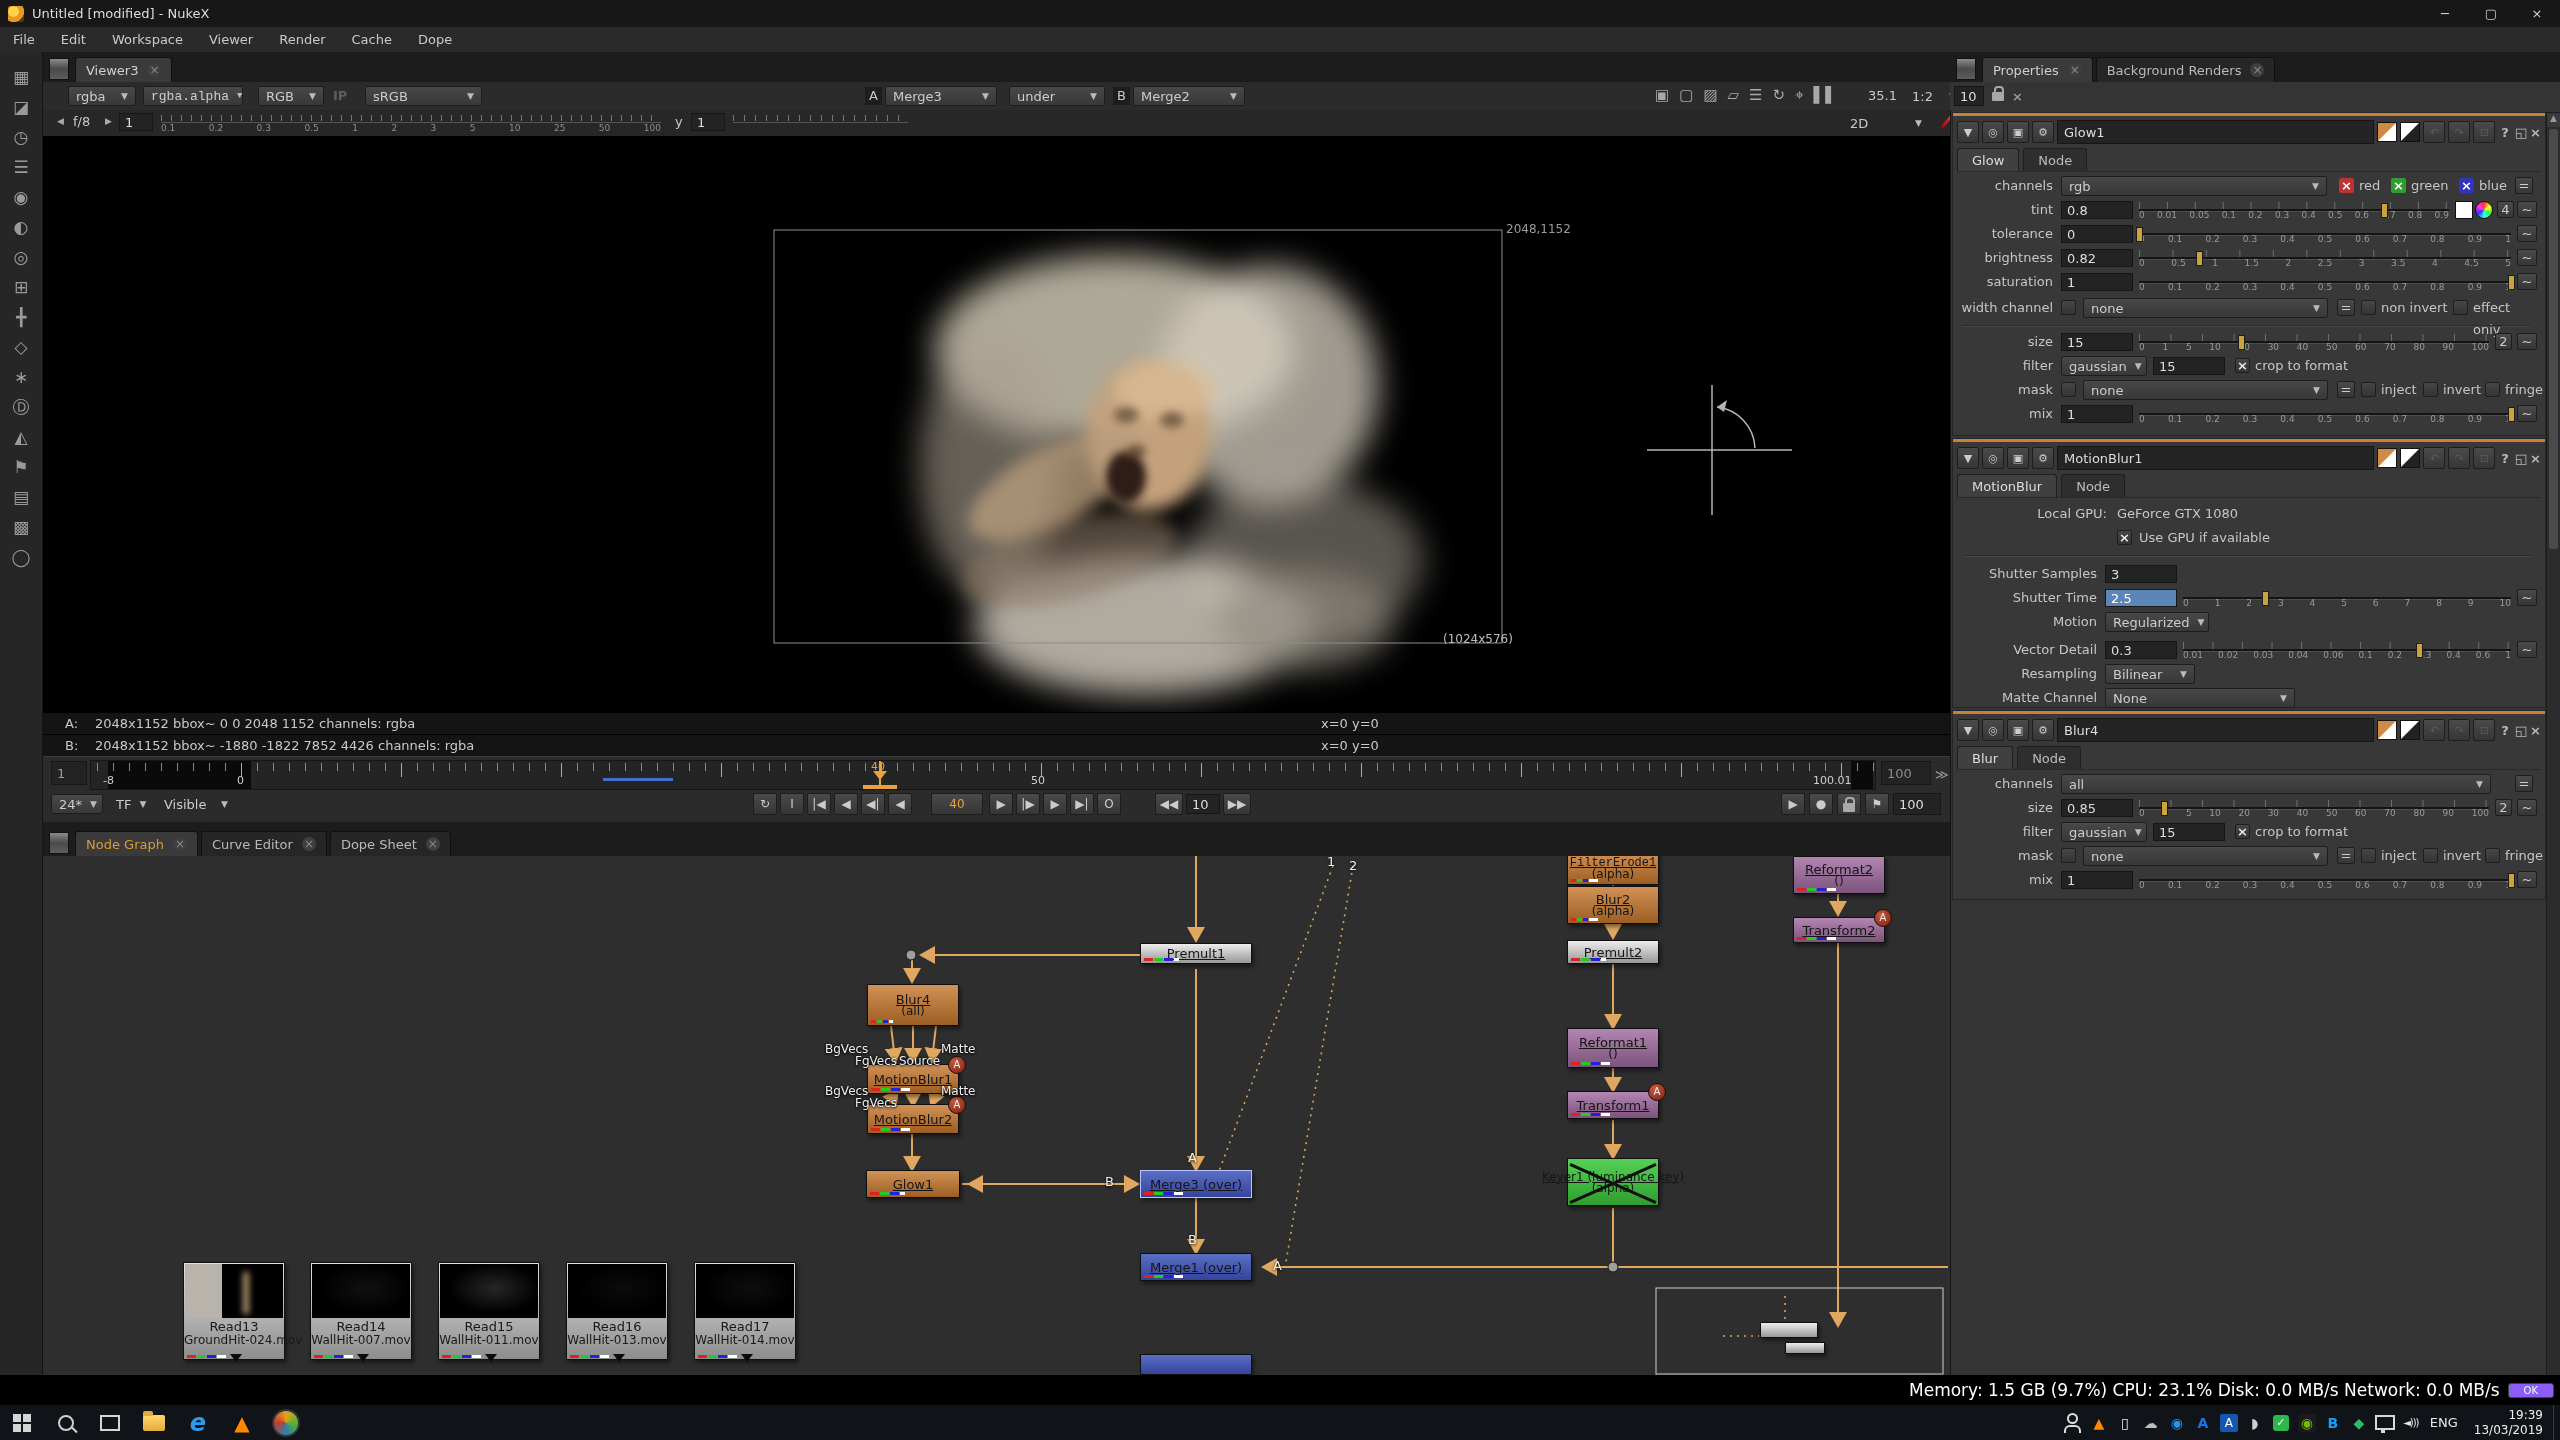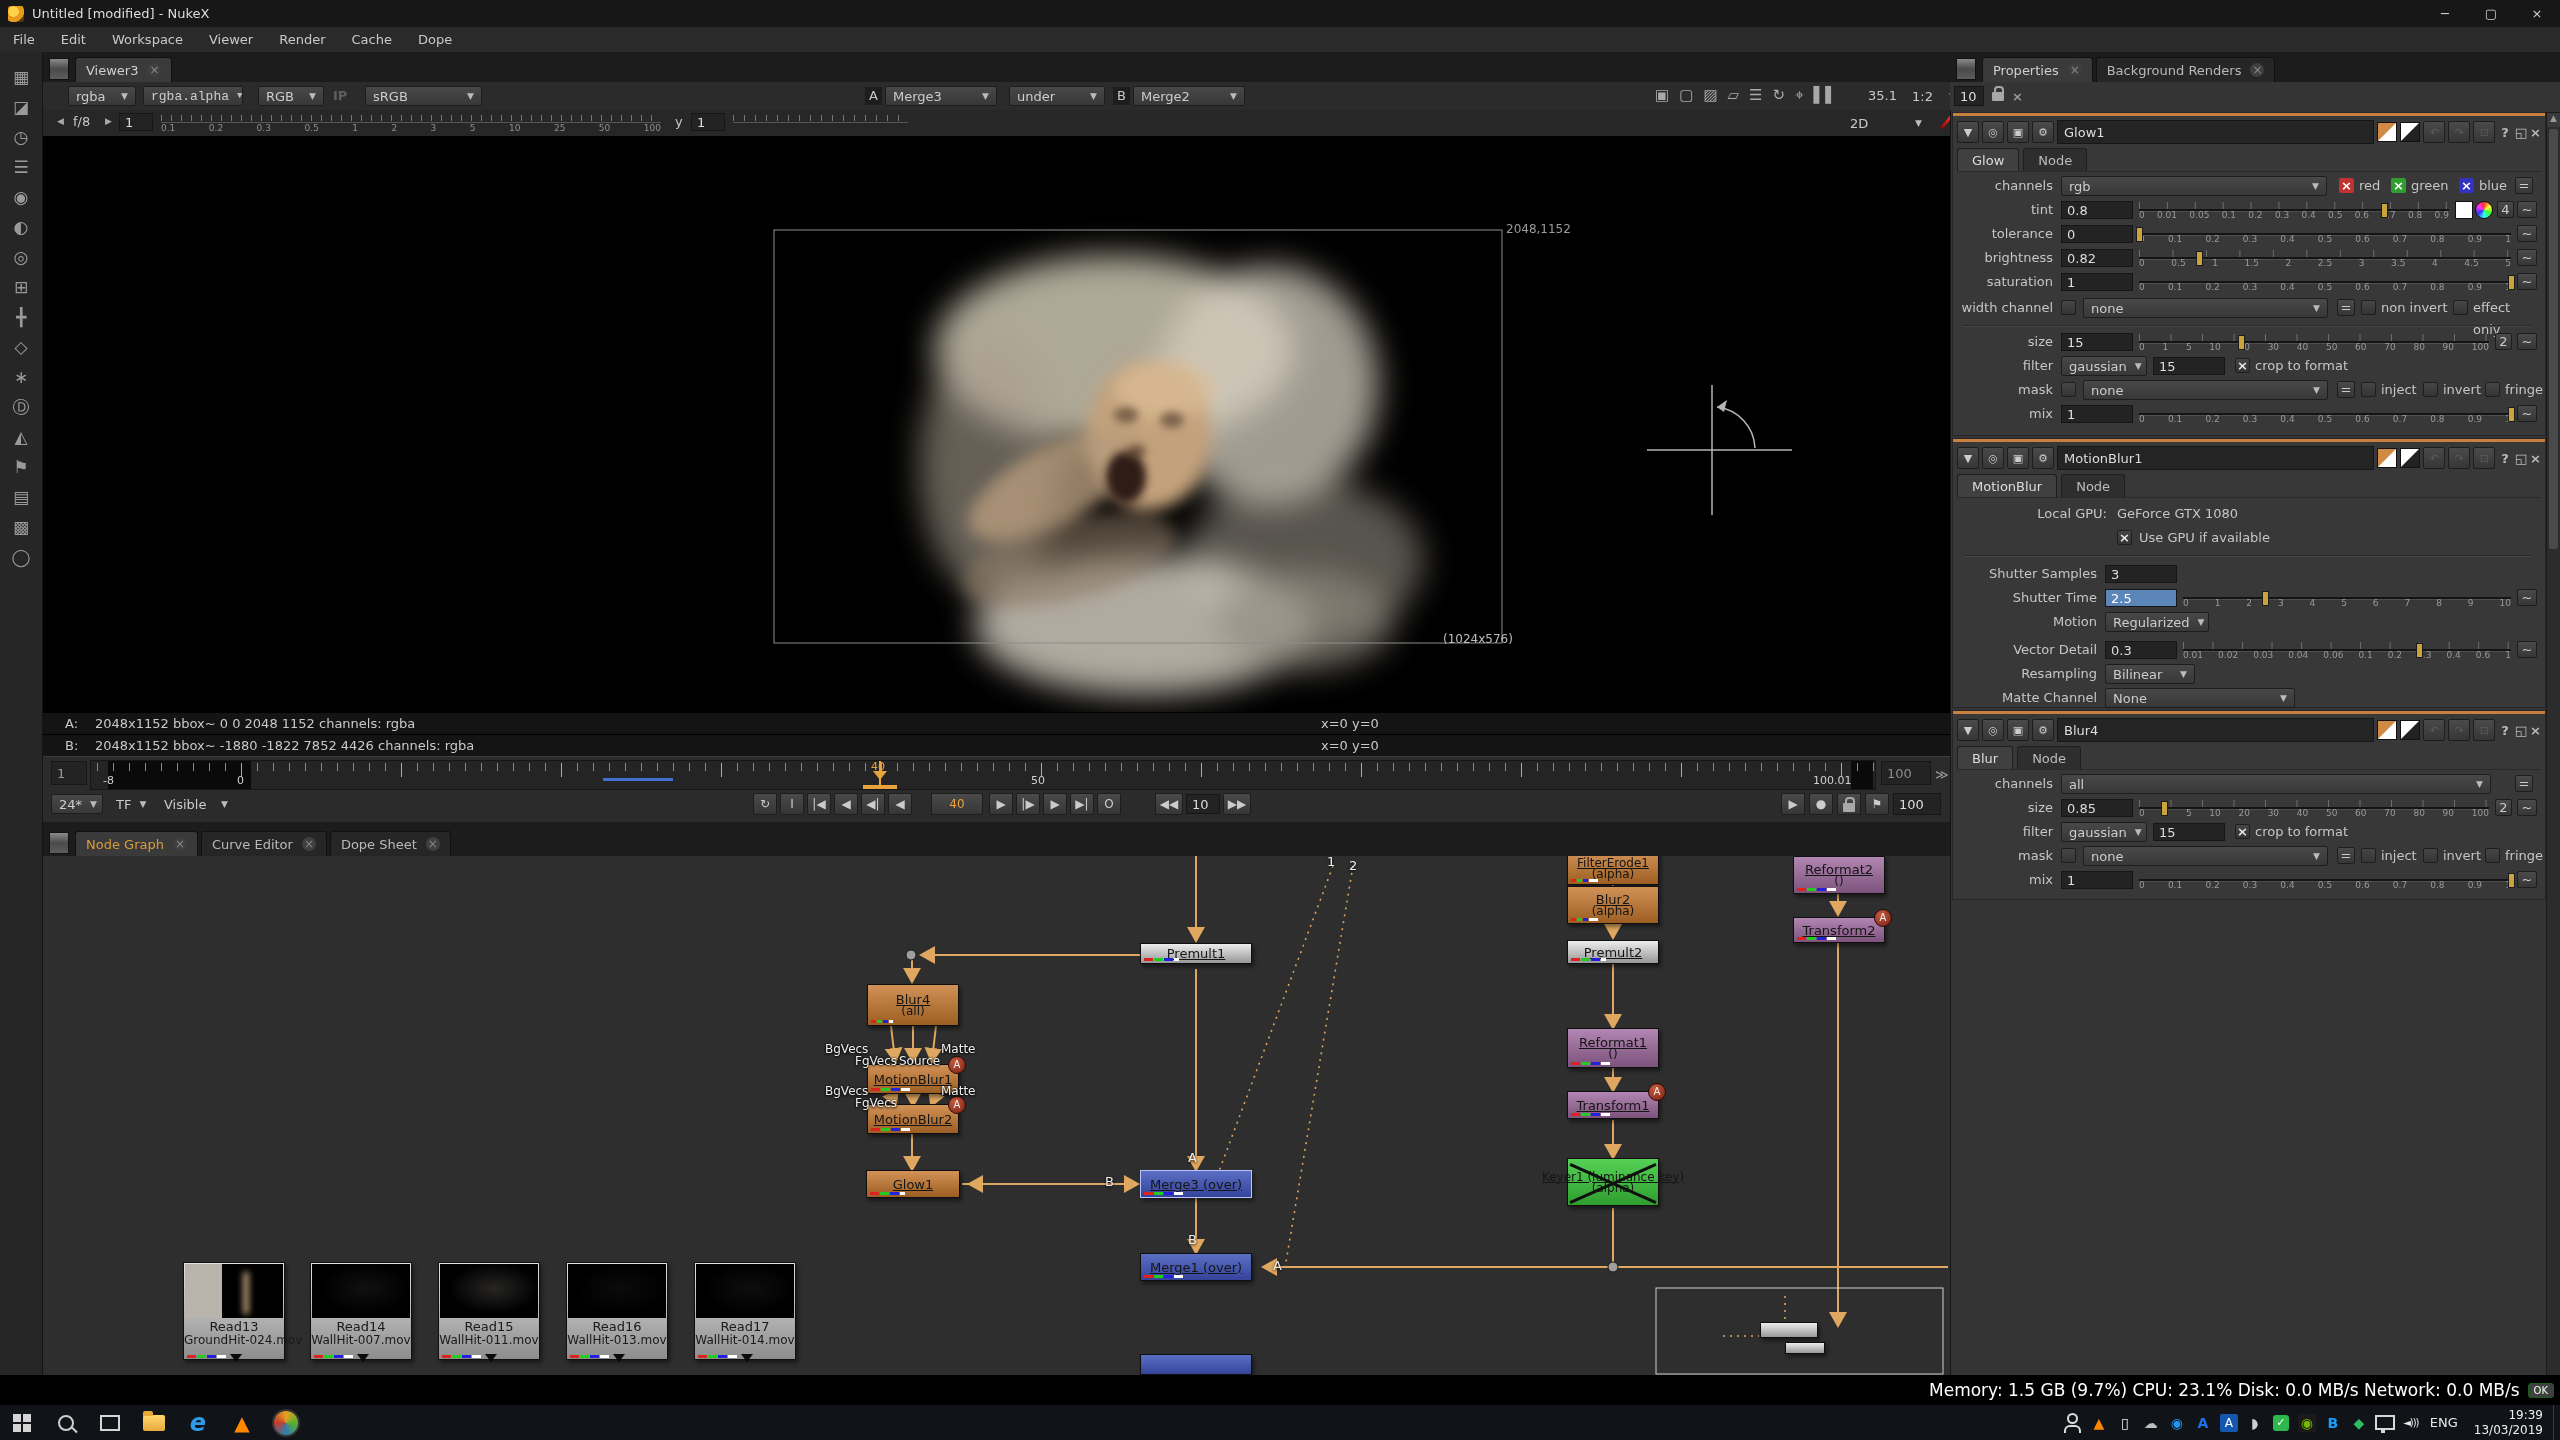--- a/index.html
+++ b/index.html
@@ -116,21 +116,21 @@
   .foldr::before{content:"";position:absolute;top:-4px;left:0;width:10px;height:5px;background:#e8a93c;border-radius:2px 2px 0 0;}
   .searchglyph{width:12px;height:12px;border:2px solid #cfcfcf;border-radius:50%;position:relative;}
   .searchglyph::after{content:"";position:absolute;width:7px;height:2px;background:#cfcfcf;transform:rotate(45deg);right:-6px;bottom:-2px;}
   .taskview{width:16px;height:12px;border:2px solid #d5d5d5;position:relative;background:transparent;}
   .monitor{width:16px;height:11px;border:2px solid #d8d8d8;position:relative;}
   .monitor::after{content:"";position:absolute;left:4px;bottom:-5px;width:4px;height:3px;background:#d8d8d8;}
   .lockglyph{width:12px;height:9px;background:#a8a8a8;border-radius:1px;position:relative;margin-top:7px;}
   .lockglyph::before{content:"";position:absolute;left:2px;top:-6px;width:6px;height:5px;border:2px solid #a8a8a8;
                      border-bottom:none;border-radius:4px 4px 0 0;}
   .pen{width:3px;height:16px;background:linear-gradient(#f33,#900);transform:rotate(40deg);border-radius:1px;}
-  .okbadge{background:#404040;color:#eaffea;font-size:10px;border-radius:3px;padding:1px 5px;border:1px solid #1d5c1d;}
+  .okbadge{background:#8b5cf6;color:#eaffea;font-size:10px;border-radius:3px;padding:1px 15px;border:1px solid #1d5c1d;}
 </style>
 </head>
 <body>
 
 <div id="root">
 
   <div class="abs titlebar">
     <div class="appicon"></div>
     <span>Untitled [modified] - NukeX</span>
     <div style="margin-left:auto;display:flex;">
@@ -526,21 +526,21 @@
       <span class="chips">
           <i class="chip" style="background:#d22;"></i>
           <i class="chip" style="background:#2c2;"></i>
           <i class="chip" style="background:#22d;"></i>
           <i class="chip" style="background:#fff;"></i>
         </span>
     </div>
     <div class="node blue" style="left:1097px;top:498px;width:112px;height:21px;"></div>
 
     <div class="node orange" style="left:1524px;top:-5px;width:92px;height:34px;">
-      <span class="nm" style="font-size:12px;">FilterErode1</span>
+      <span class="nm" style="font-size:12px;font-family:Liberation Mono, monospace;">FilterErode1</span>
       <span class="sub">(alpha)</span>
       <span class="chips">
           <i class="chip" style="background:#d22;width:5px;"></i>
           <i class="chip" style="background:#2c2;width:5px;"></i>
           <i class="chip" style="background:#22d;width:5px;"></i>
           <i class="chip" style="background:#fff;"></i>
         </span>
     </div>
     <div class="node orange" style="left:1524px;top:30px;width:92px;height:38px;">
       <span class="nm">Blur2</span>

